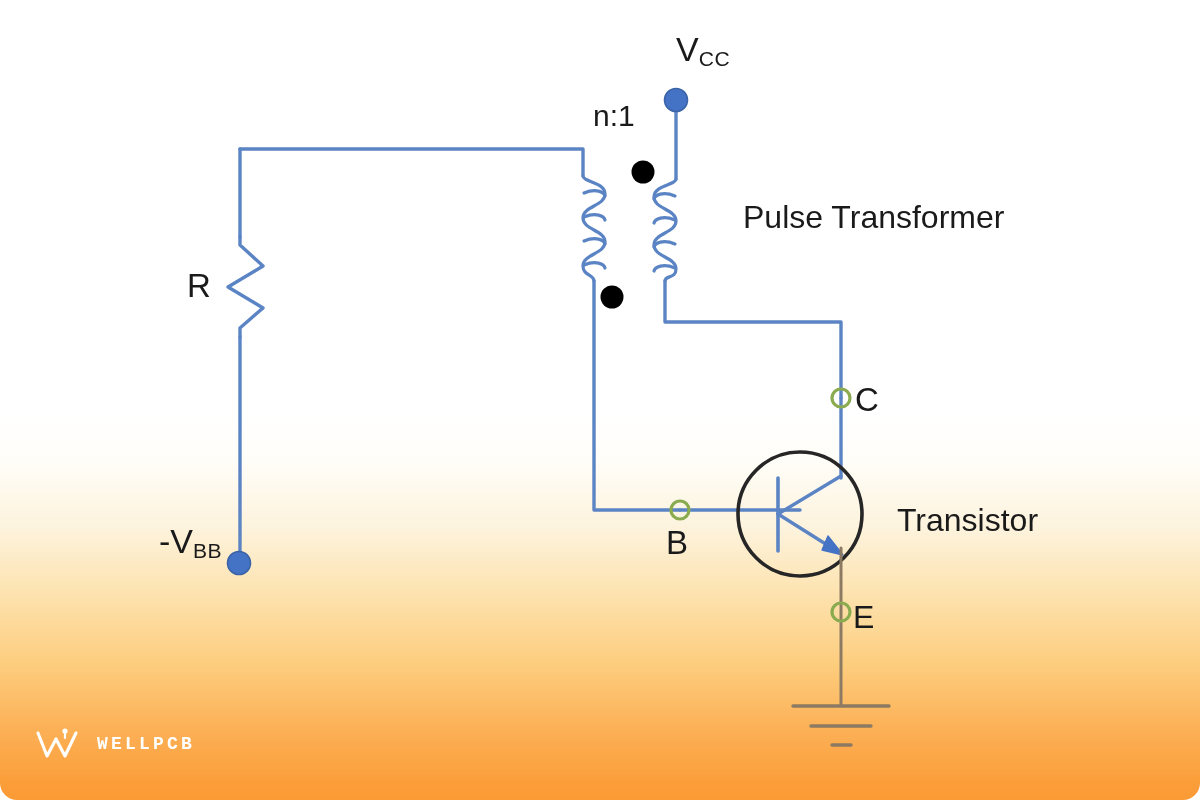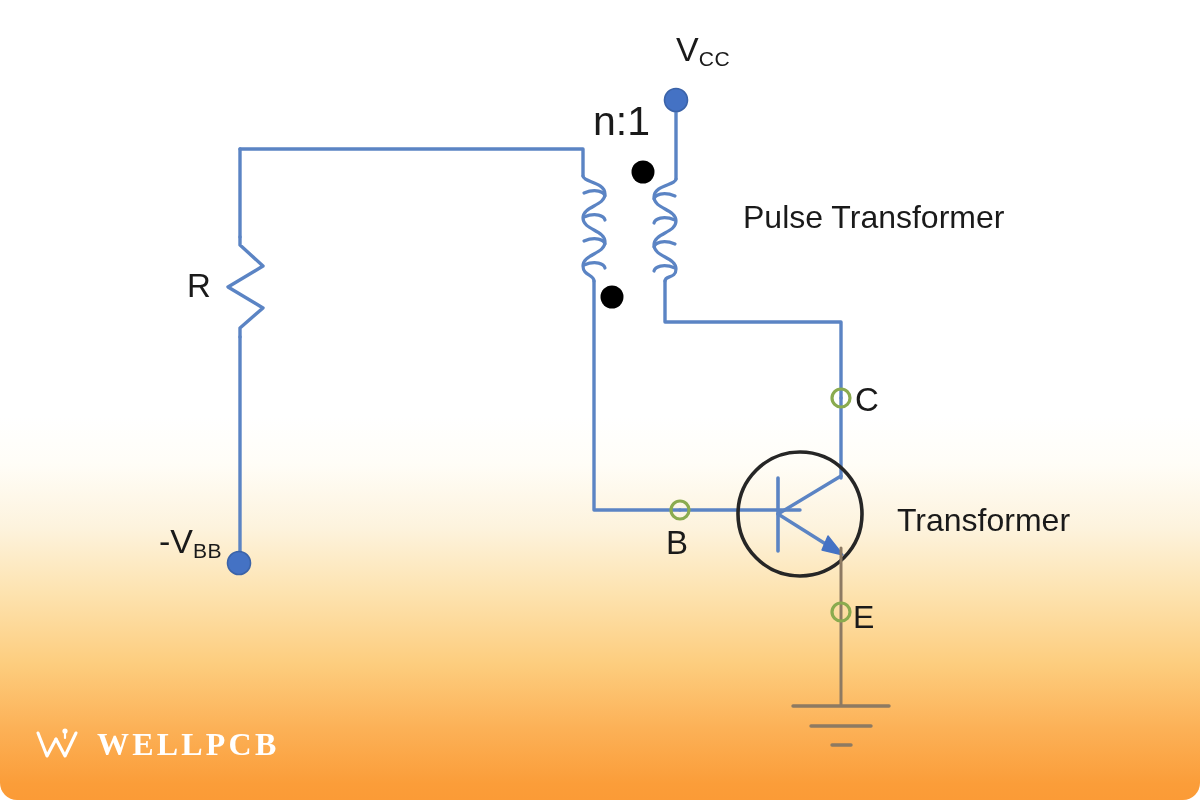--- a/index.html
+++ b/index.html
@@ -47,21 +47,21 @@
     user-select: none;
   }
   .lbl sub {
     font-size: 0.62em;
     vertical-align: baseline;
     position: relative;
     top: 0.25em;
     letter-spacing: 0.5px;
   }
   #lbl-vcc   { left: 676px; top: 32px;  font-size: 34px; }
-  #lbl-n1    { left: 593px; top: 101px; font-size: 41px; }
+  #lbl-n1    { left: 593px; top: 101px; font-size: 30px; }
   #lbl-pt    { left: 727px; top: 201px; font-size: 32px; margin-left: 16px; }
   #lbl-r     { left: 187px; top: 269px; font-size: 33px; }
   #lbl-c     { left: 855px; top: 383px; font-size: 33px; }
   #lbl-b     { left: 666px; top: 526px; font-size: 33px; }
   #lbl-trans { left: 897px; top: 504px; font-size: 32px; }
   #lbl-e     { left: 853px; top: 601px; font-size: 32px; }
   #lbl-vbb   { left: 159px; top: 524px; font-size: 34px; }
 
   
   #logo {
@@ -69,22 +69,22 @@
     left: 34px;
     top: 722px;
     height: 44px;
     display: flex;
     align-items: center;
     gap: 11px;
   }
   #logo-mark { display: block; }
   #logo-text {
     color: #ffffff;
-    font-family: Liberation Serif, serif;
-    font-size: 32px;
+    font-family: Liberation Mono, monospace;
+    font-size: 18px;
     font-weight: bold;
     letter-spacing: 3.2px;
     line-height: 1;
   }
 </style>
 </head>
 <body>
 
 <div id="canvas">
 
@@ -176,21 +176,21 @@
   <div class="lbl" id="lbl-n1">n:1</div>
 
   <div class="lbl" id="lbl-pt">Pulse Transformer</div>
 
   <div class="lbl" id="lbl-r">R</div>
 
   <div class="lbl" id="lbl-c">C</div>
 
   <div class="lbl" id="lbl-b">B</div>
 
-  <div class="lbl" id="lbl-trans">Transformer</div>
+  <div class="lbl" id="lbl-trans">Transistor</div>
 
   <div class="lbl" id="lbl-e">E</div>
 
   <div class="lbl" id="lbl-vbb"><span>-V</span><sub>BB</sub></div>
 
   <div id="logo">
     <svg id="logo-mark" width="52" height="40" viewBox="0 0 52 40" fill="none" stroke="#ffffff" stroke-width="3.1" stroke-linecap="round" stroke-linejoin="round">
       <path d="M4 9 L13 32 L22 15"></path>
       <path d="M22 15 L31 32 L42 9"></path>
       <circle cx="31" cy="7" r="2.6" fill="#ffffff" stroke="none"></circle>

